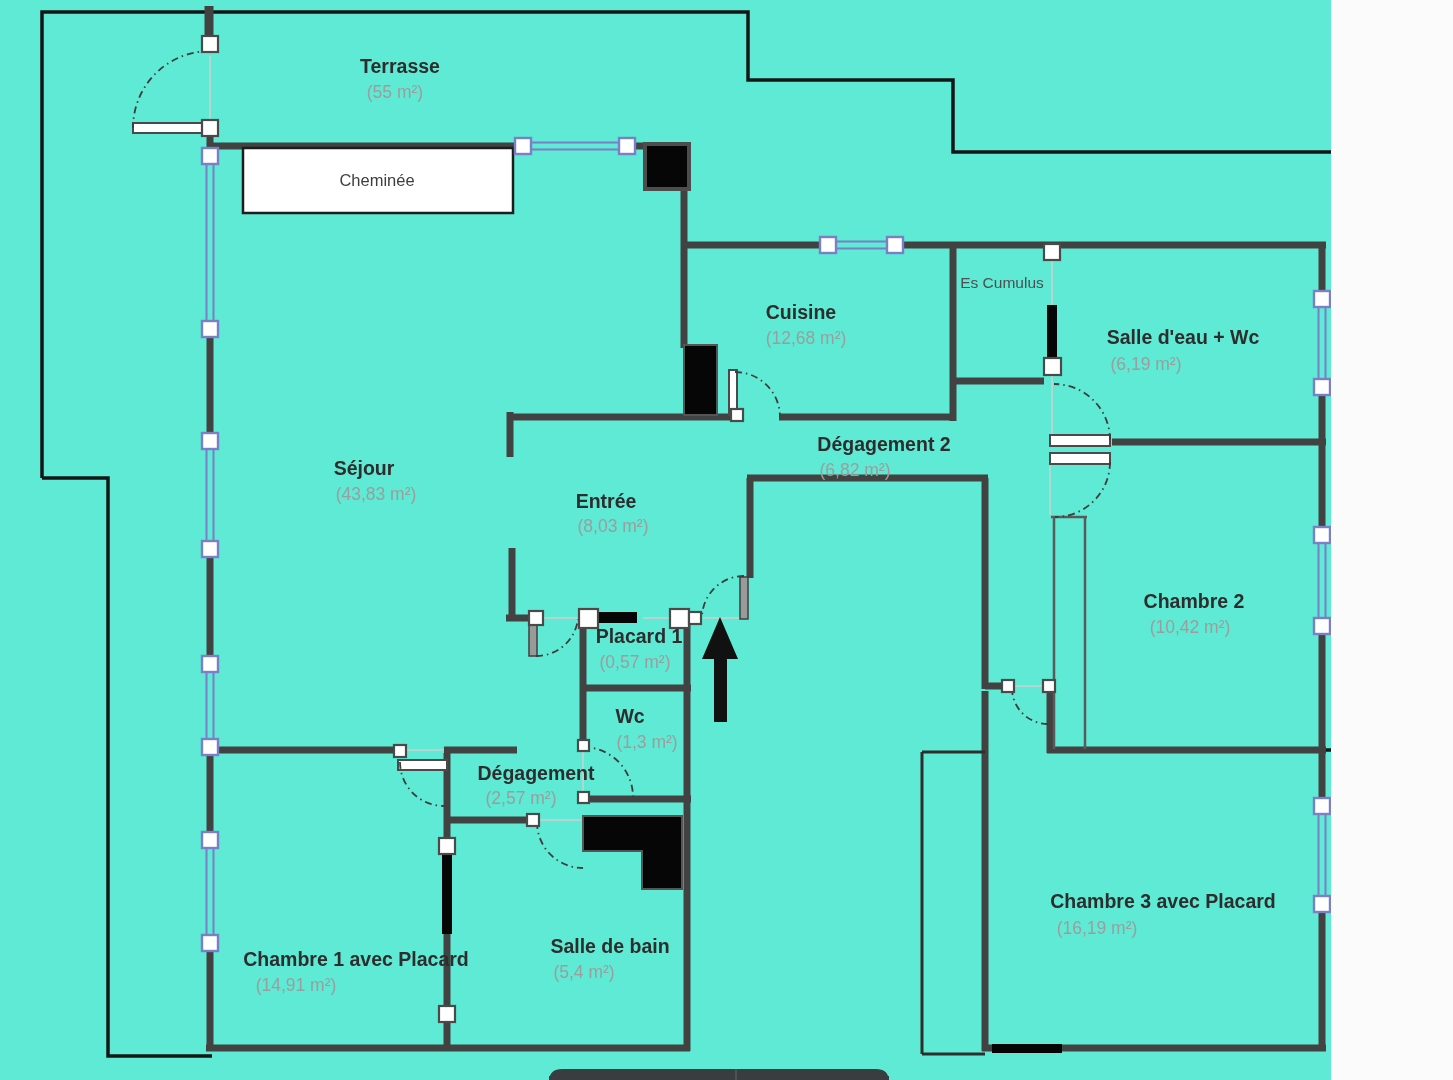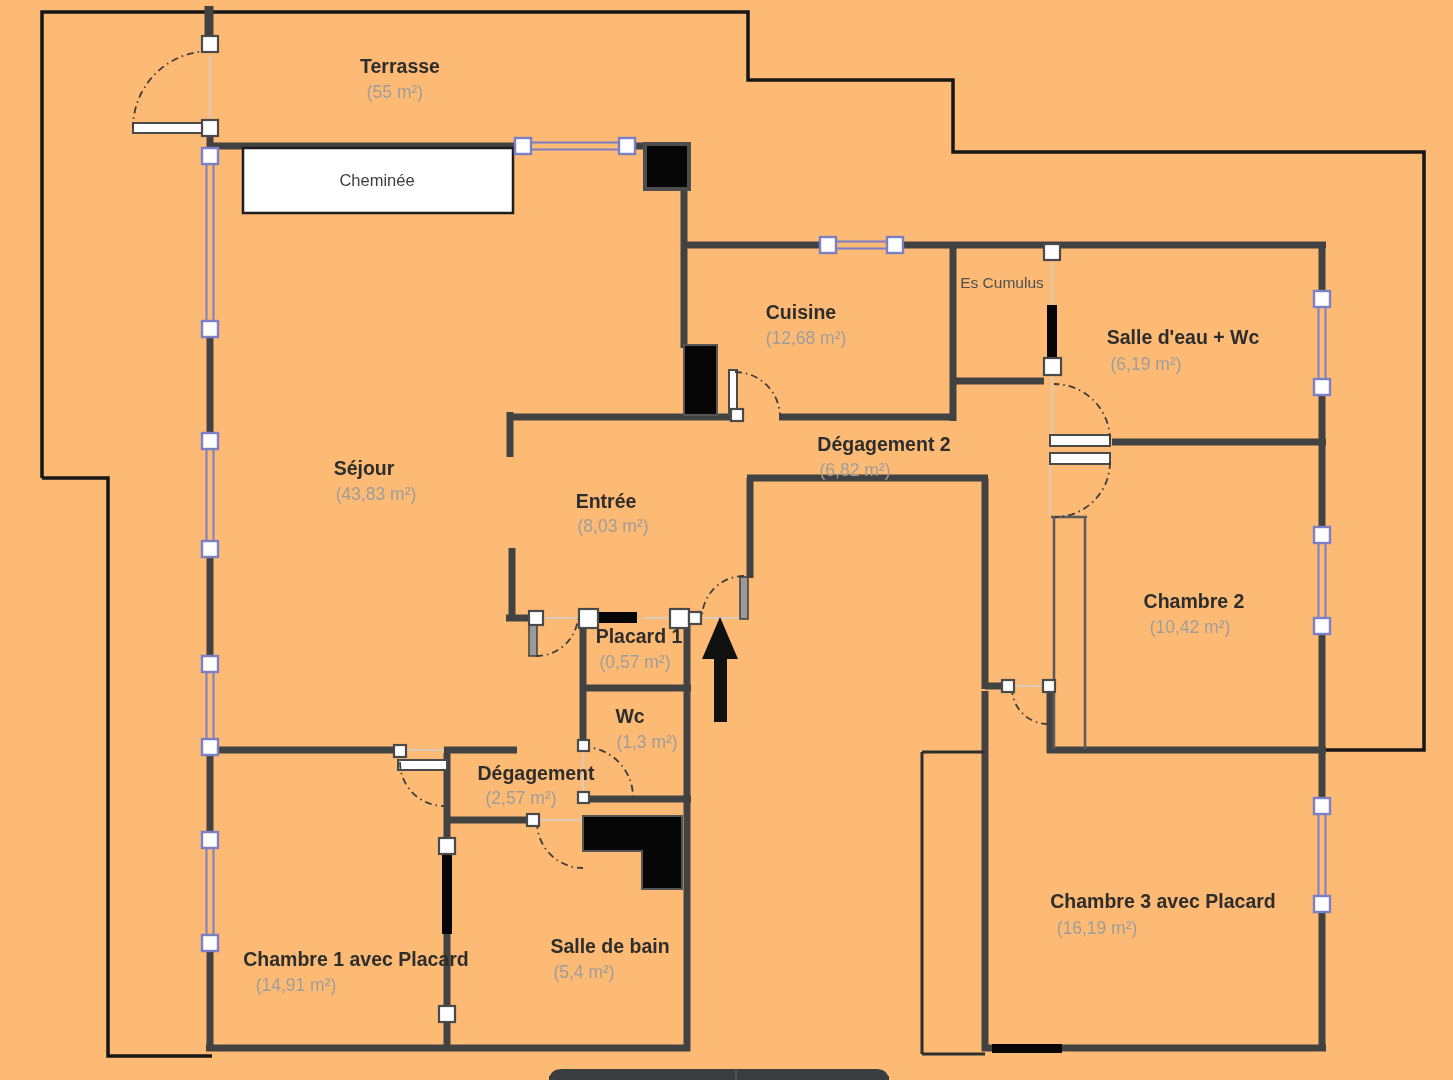--- a/index.html
+++ b/index.html
@@ -1,16 +1,16 @@
 <!DOCTYPE html>
 <html><head>
 <meta charset="utf-8">
 <style>
   html,body{margin:0;padding:0;background:#fbfbfc;}
-  .stage{position:relative;width:1453px;height:1080px;background:#fdba74;overflow:hidden;
+  .stage{position:relative;width:1331px;height:1080px;background:#5eead4;overflow:hidden;
          font-family:"Liberation Sans",sans-serif;}
   svg{display:block}
   .rname{font-family:"Liberation Sans",sans-serif;font-size:19.5px;font-weight:bold;fill:#2d2d2d;}
   .rarea{font-family:"Liberation Sans",sans-serif;font-size:17.5px;fill:#9d9d9d;}
   .note {font-family:"Liberation Sans",sans-serif;font-size:16.5px;fill:#3e3e3e;}
   .snote{font-family:"Liberation Sans",sans-serif;font-size:15.5px;fill:#4f4f4f;}
   .wall{stroke:#424242;stroke-width:7;fill:none;stroke-linecap:butt;}
   .wallthin{stroke:#2e2e2e;stroke-width:3;fill:none;}
   .closet{stroke:#5a5a5a;stroke-width:2.5;fill:none;}
   .outline{stroke:#161616;stroke-width:3.5;fill:none;stroke-linejoin:miter;}

